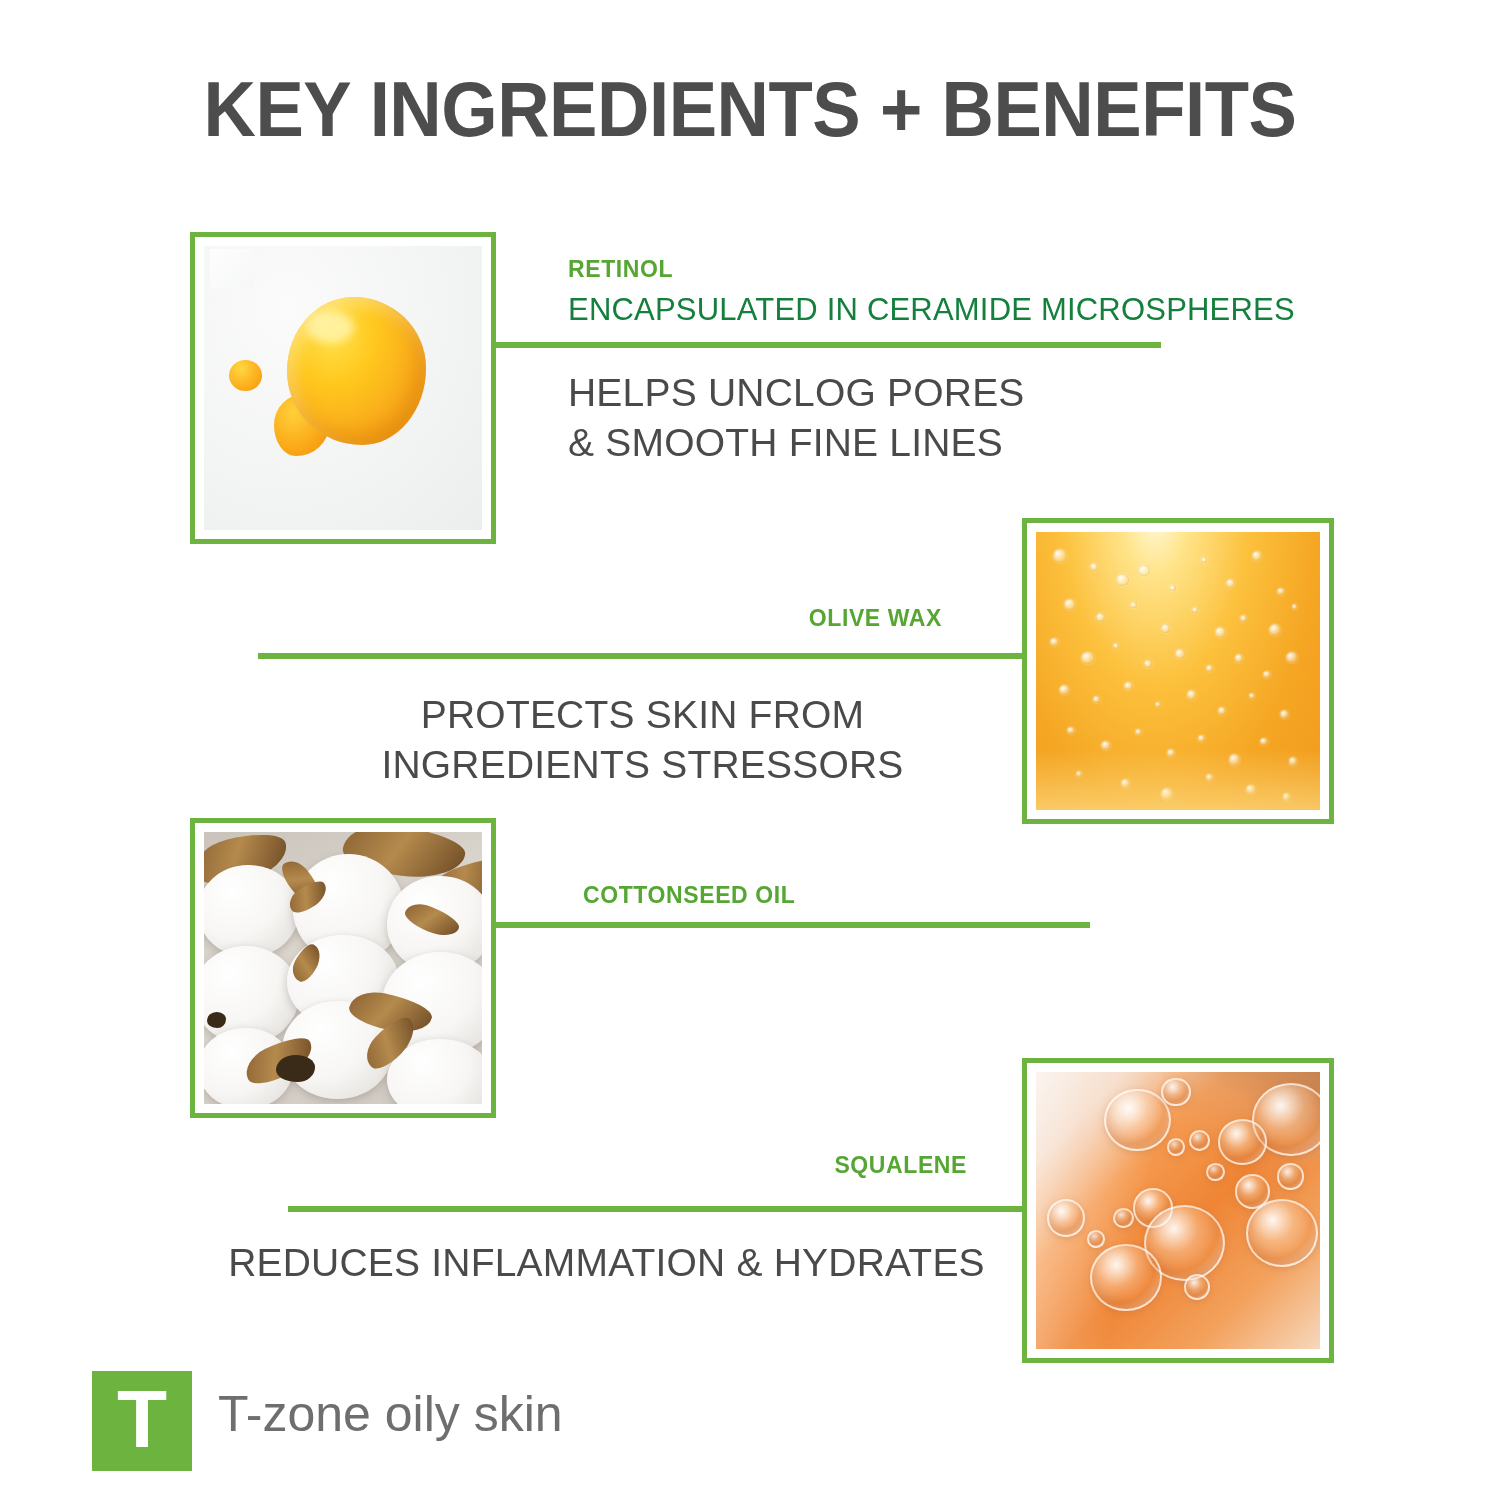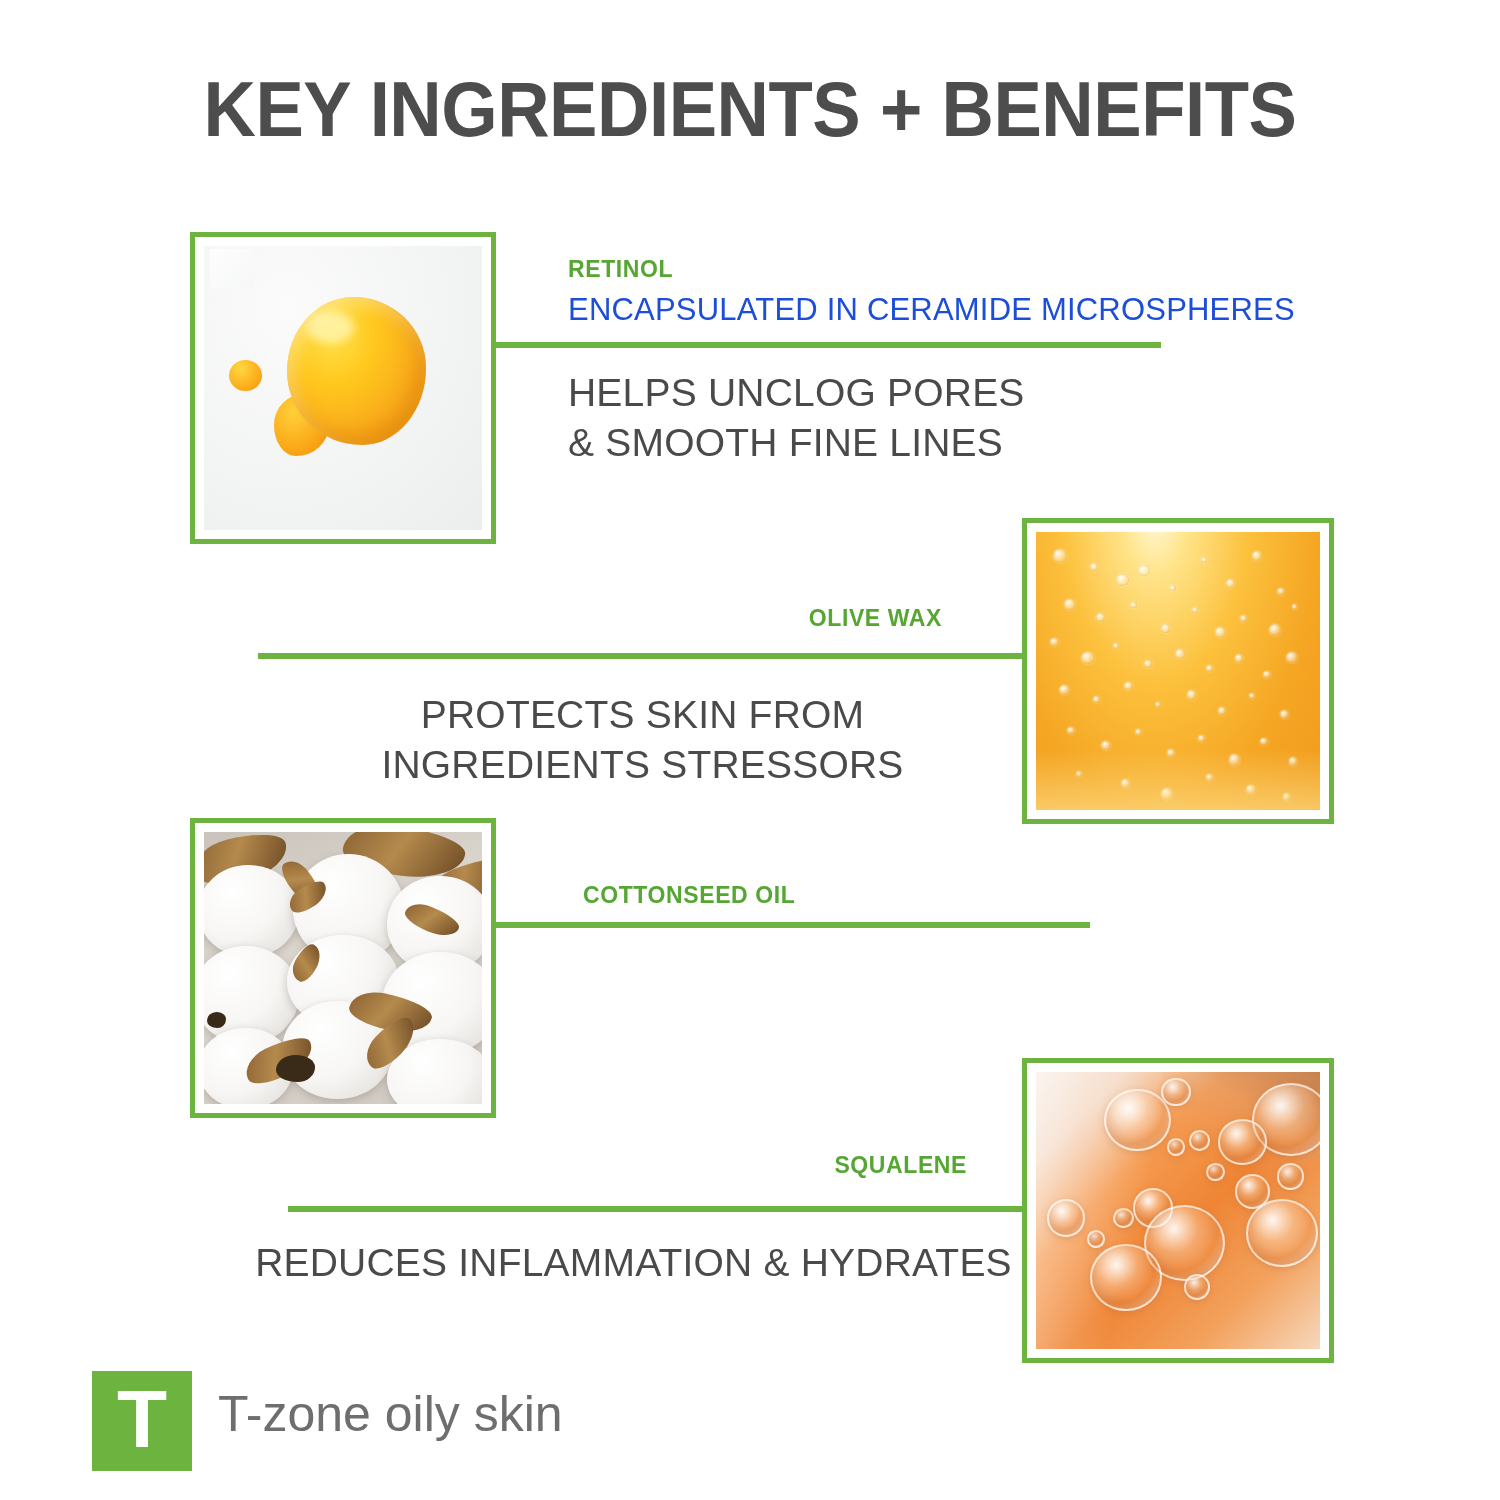--- a/index.html
+++ b/index.html
@@ -188,21 +188,21 @@
     color: #55a633;
     white-space: nowrap;
     line-height: 1;
   }
   .ing-sub {
     position: absolute;
     font-family: "Liberation Sans", sans-serif;
     font-weight: 400;
     font-size: 31px;
     letter-spacing: 0.2px;
-    color: #1d4ed8;
+    color: #15803d;
     white-space: nowrap;
     line-height: 1;
   }
   .ing-benefit {
     position: absolute;
     font-family: "Liberation Sans", sans-serif;
     font-weight: 400;
     font-size: 39px;
     letter-spacing: 0.2px;
     color: #4a4a4a;
@@ -373,20 +373,20 @@
       <div class="sph" style="left:27%;  top:49%; width:6%;  height:6%;"></div>
       <div class="sph" style="left:52%;  top:73%; width:8%;  height:8%;"></div>
       <div class="sph" style="left:46%;  top:24%; width:5%;  height:5%;"></div>
       <div class="sph" style="left:60%;  top:33%; width:5%;  height:5%;"></div>
       <div class="sph" style="left:85%;  top:33%; width:8%;  height:8%;"></div>
       <div class="sph" style="left:18%;  top:57%; width:5%;  height:5%;"></div>
     </div>
   </div>
   <div class="hline" style="left:288px; top:1206px; width:739px;"></div>
   <div class="ing-name align-right" style="left:612px; top:1154px; width:355px;">SQUALENE</div>
-  <div class="ing-benefit align-center" style="left:229px; top:1238px; width:809px;">REDUCES INFLAMMATION &amp; HYDRATES</div>
+  <div class="ing-benefit align-center" style="left:202px; top:1238px; width:809px;">REDUCES INFLAMMATION &amp; HYDRATES</div>
 
   <div class="badge">
     <div class="badge-letter">T</div>
   </div>
   <div class="footer-label">T-zone oily skin</div>
 
 </div>
 
 </body></html>

